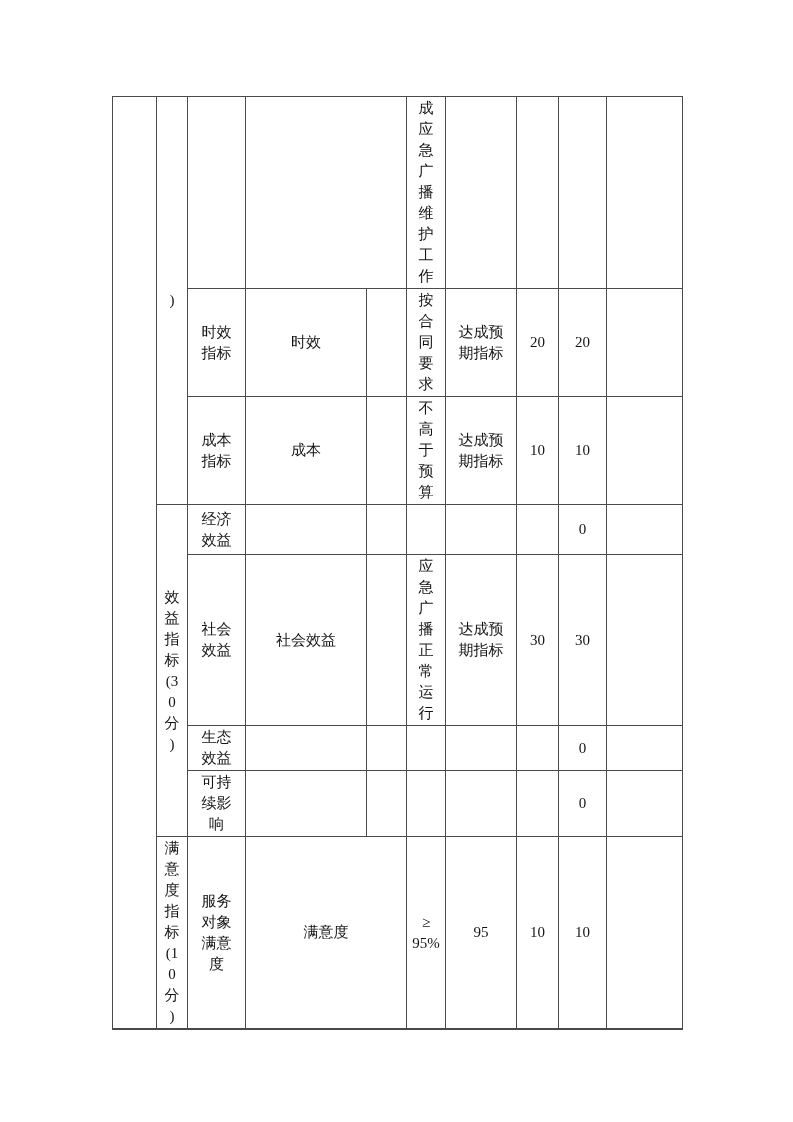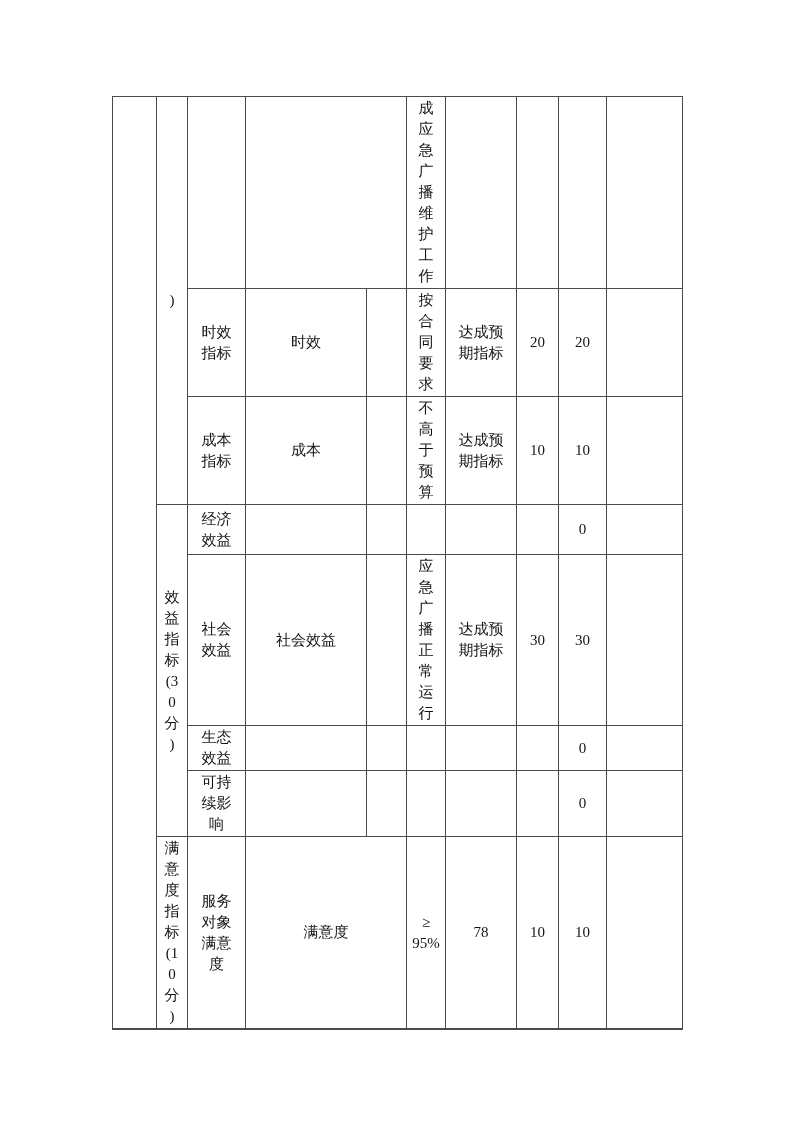--- a/index.html
+++ b/index.html
@@ -191,20 +191,20 @@
 0
 分
 )</td>
       <td>服务
 对象
 满意
 度</td>
       <td colspan="2" class="h-left">满意度</td>
       <td>≥
 95%</td>
-      <td>78</td>
+      <td>95</td>
       <td>10</td>
       <td>10</td>
       <td></td>
     </tr>
   </tbody>
     </table>
 </div>
 
 </body></html>

